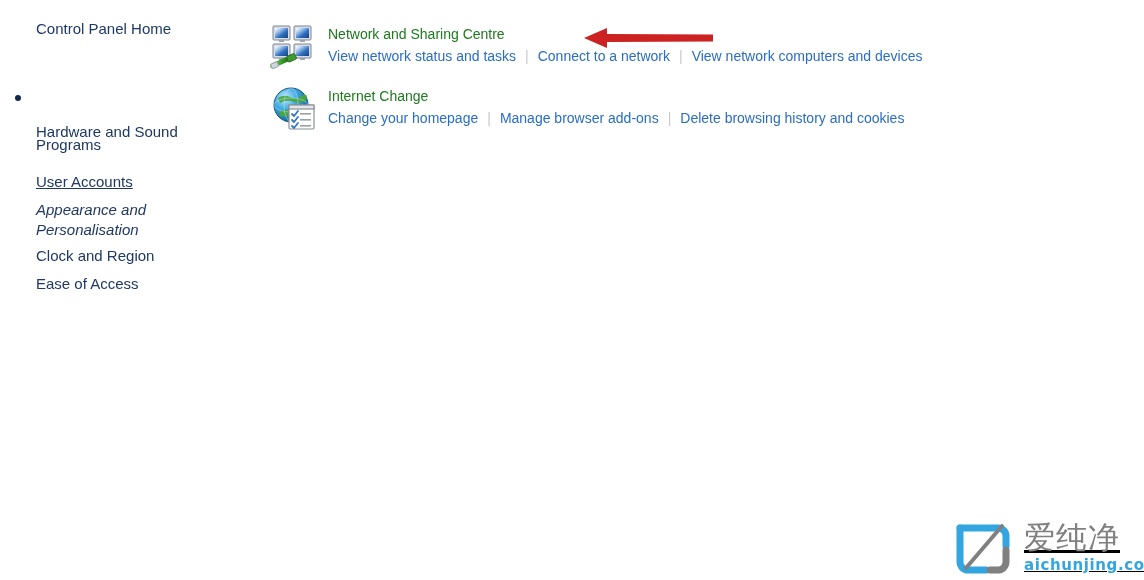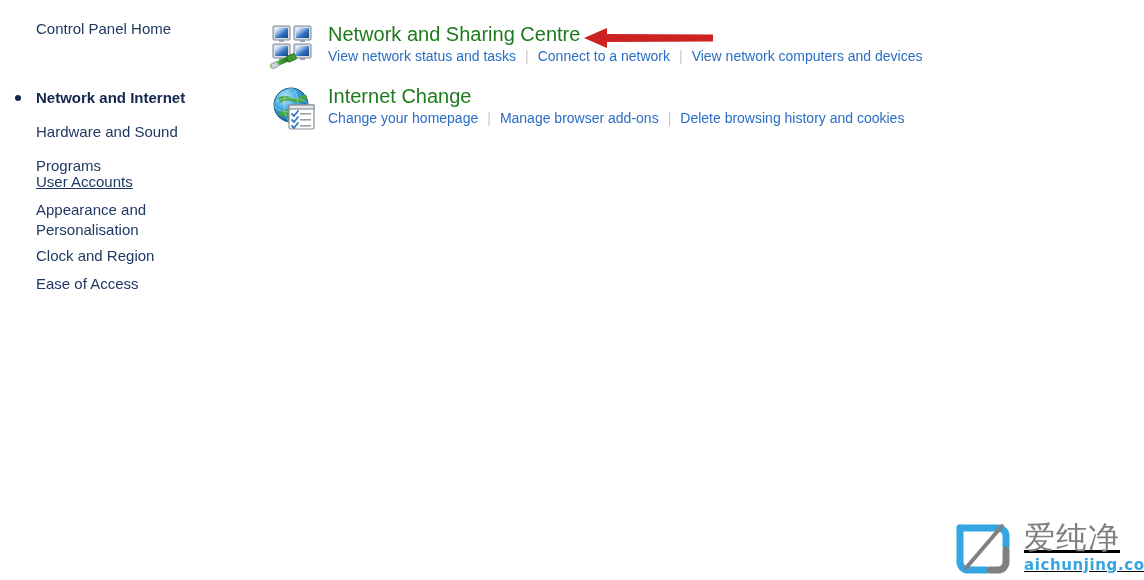--- a/index.html
+++ b/index.html
@@ -29,23 +29,23 @@
     left: 36px;
     font-size: 15px;
     line-height: 20px;
     color: #1f3864;
     white-space: nowrap;
   }
   .side-item.home    { top: 19px; text-align: center; }
   .side-item.sec     { top: 60px; }
   .side-item.net     { top: 88px; font-weight: bold; color: #12264f; }
   .side-item.hw      { top: 116px; margin-top: 6px; }
-  .side-item.prog    { top: 156px; }
+  .side-item.prog    { top: 135px; }
   .side-item.user    { top: 172px; text-decoration: underline; }
-  .side-item.appear  { top: 200px; width: 130px; white-space: normal; line-height: 20px; }
+  .side-item.appear  { top: 200px; width: 130px; white-space: normal; line-height: 20px; font-style: italic; }
   .side-item.clock   { top: 246px; }
   .side-item.ease    { top: 274px; }
 
   #active-bullet {
     position: absolute;
     left: 15px;
     top: 95px;
     width: 6px;
     height: 6px;
     border-radius: 50%;
@@ -70,21 +70,21 @@
     top: 0;
     width: 48px;
     height: 48px;
   }
   .sec-body {
     position: absolute;
     left: 58px;
     top: 0;
   }
   .sec-title {
-    font-size: 20px;
+    font-size: 14px;
     line-height: 24px;
     color: #1d7a1d;
     white-space: nowrap;
     margin: 0 0 1px 0;
     font-weight: normal;
   }
   .sec-links {
     font-size: 14px;
     line-height: 19px;
     white-space: nowrap;
@@ -153,21 +153,20 @@
 </head>
 <body>
 
 <div id="sidebar">
 
   <div id="active-bullet"></div>
 
   <div class="side-item home">Control Panel Home</div>
 
 
-  <div class="side-item net">Network and Internet</div>
 
   <div class="side-item hw">Hardware and Sound</div>
 
   <div class="side-item prog">Programs</div>
 
   <div class="side-item user">User Accounts</div>
 
   <div class="side-item appear">Appearance and Personalisation</div>
 
   <div class="side-item clock">Clock and Region</div>

